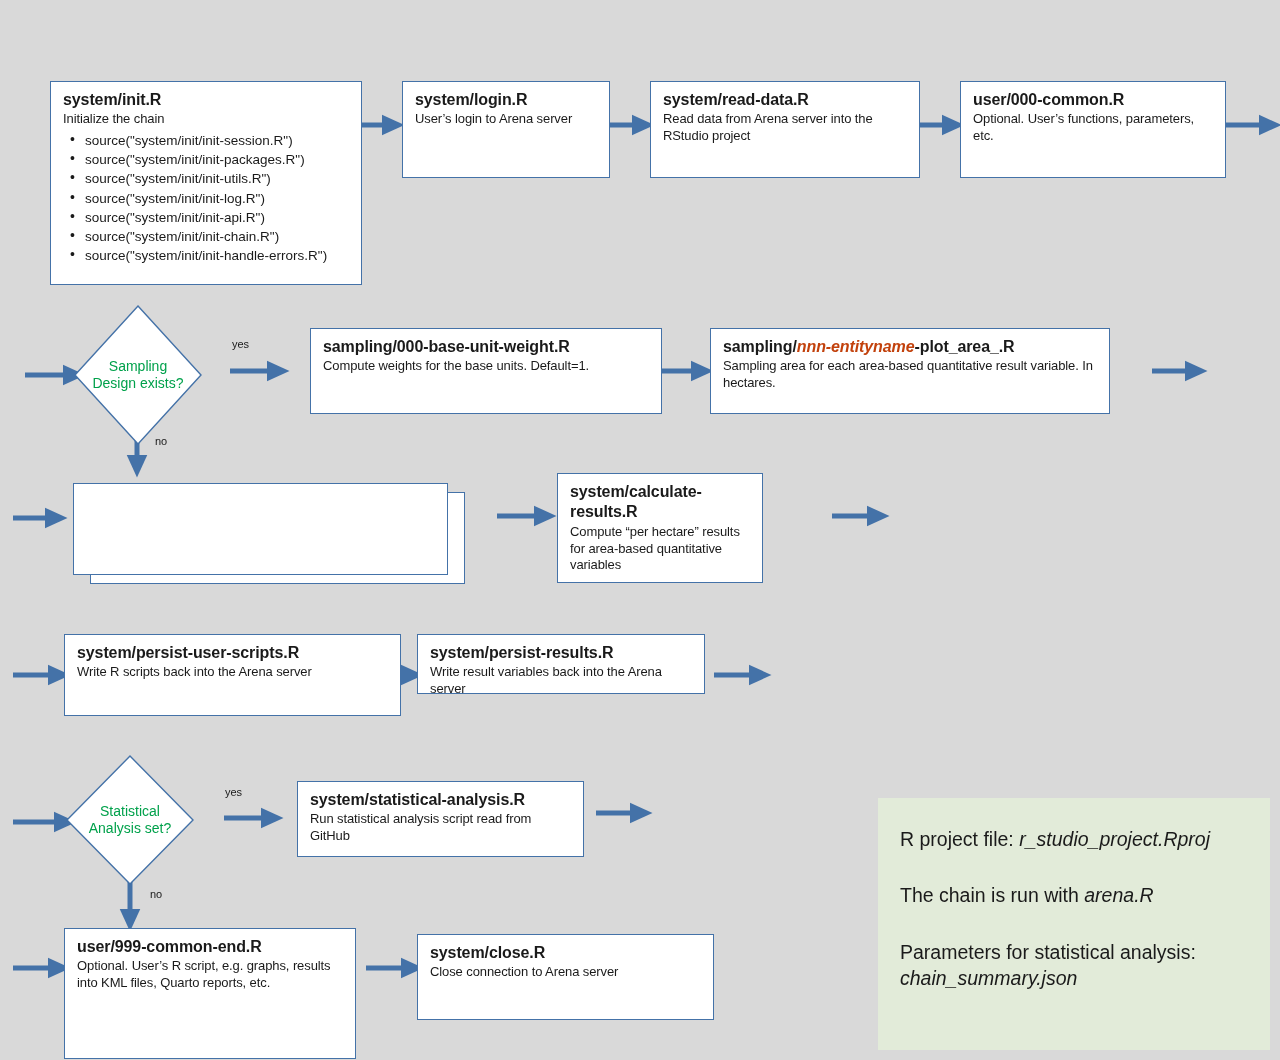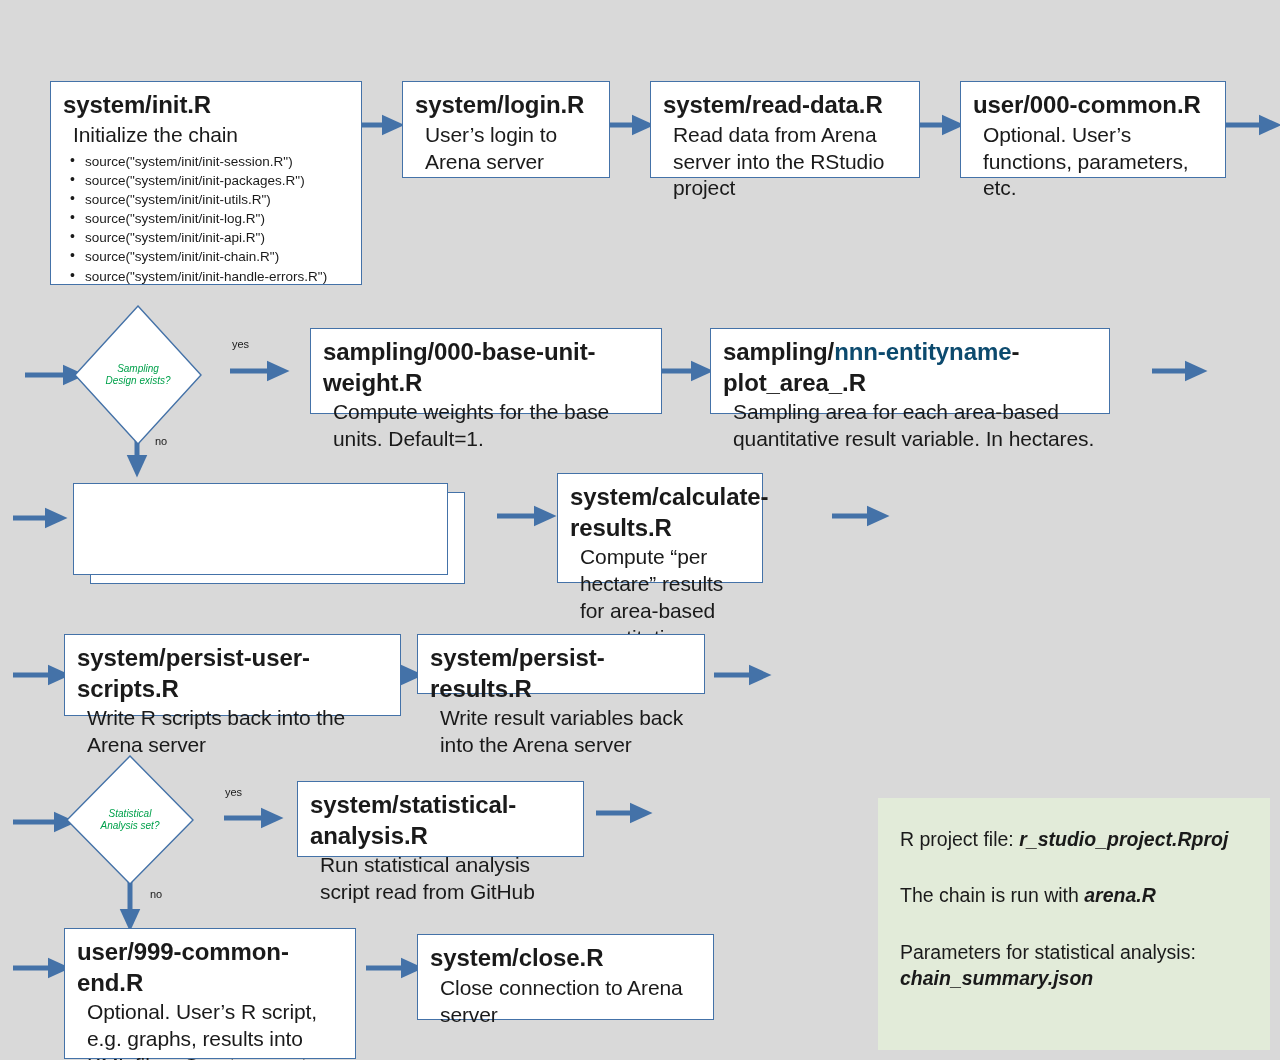--- a/index.html
+++ b/index.html
@@ -24,33 +24,33 @@
     position: absolute;
     background: #ffffff;
     border: 1px solid #4472a8;
     box-sizing: border-box;
     padding: 8px 10px 8px 12px;
     line-height: 1.28;
     color: #1a1a1a;
   }
   .title {
     font-weight: bold;
-    font-size: 24px;
+    font-size: 16px;
     display: block;
     margin-bottom: 1px;
     letter-spacing: -0.1px;
   }
   .desc {
-    font-size: 21px;
+    font-size: 13px;
     display: block;
     letter-spacing: -0.1px;
-    margin-left: 10px;
   }
   .green {
-    color: #0c4a6e;
+    color: #c2410c;
+    font-style: italic;
   }
   .bullets {
     margin: 3px 0 0 0;
     padding: 0;
     list-style: none;
     font-size: 13.5px;
   }
   .bullets li {
     position: relative;
     padding-left: 22px;
@@ -82,22 +82,21 @@
     height: 100%;
   }
   .diamond .dlabel {
     position: absolute;
     left: 0;
     top: 50%;
     width: 100%;
     transform: translateY(-50%);
     text-align: center;
     color: #00a14b;
-    font-style: italic;
-    font-size: 10px;
+    font-size: 14px;
     line-height: 1.18;
     pointer-events: none;
   }
   .edge-label {
     position: absolute;
     font-size: 11px;
     color: #1a1a1a;
   }
   .legend {
     position: absolute;
@@ -108,21 +107,21 @@
     color: #1a1a1a;
     line-height: 1.35;
   }
   .legend p {
     margin: 0 0 30px 0;
   }
   .legend p:last-child {
     margin-bottom: 16px;
   }
   .legend b {
-    font-weight: bold;
+    font-weight: normal;
     font-style: italic;
   }
   svg.arrows {
     position: absolute;
     left: 0; top: 0;
     width: 1280px;
     height: 1060px;
     pointer-events: none;
   }
 </style>

